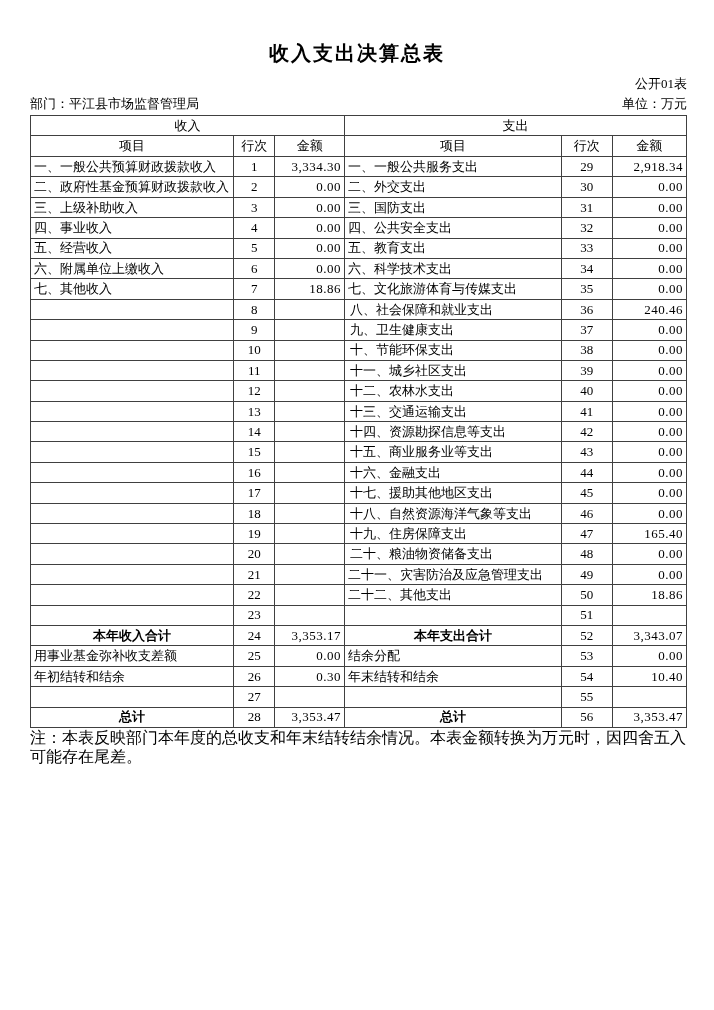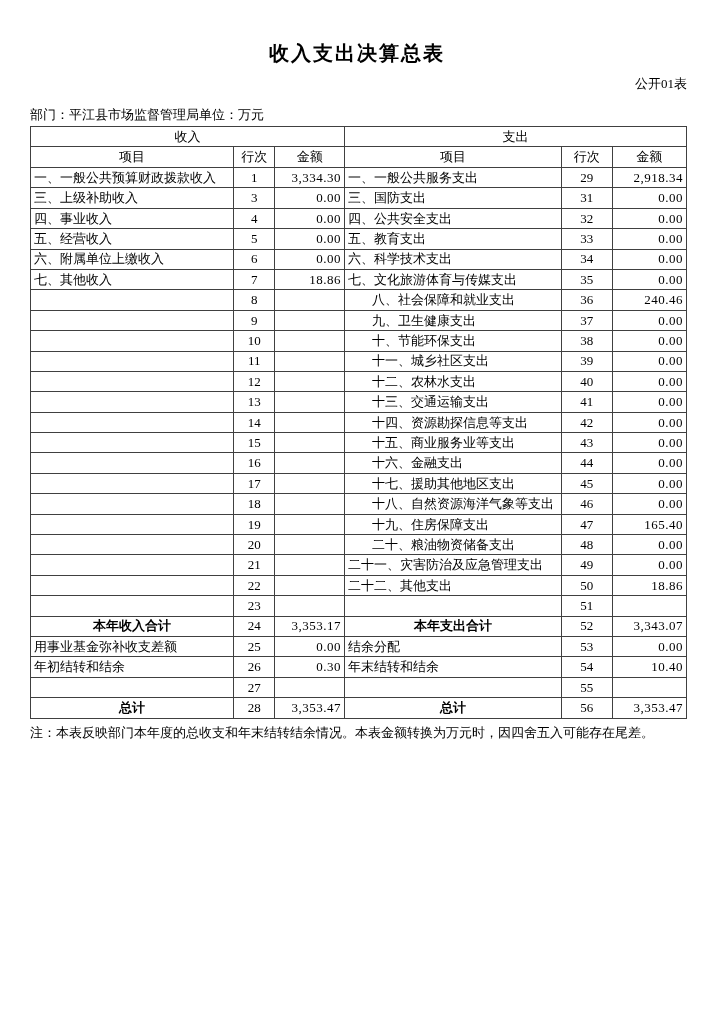--- a/index.html
+++ b/index.html
@@ -14,44 +14,44 @@
     font-size: 20px; font-weight: bold; letter-spacing: 2px;
     line-height: 1;
     font-family: "Liberation Sans", "DejaVu Sans", sans-serif;
   }
   .content { margin-left: 30px; width: 657px; }
   .code-line {
     margin-top: 14px; text-align: right;
     font-size: 13px; line-height: 1;
   }
   .meta-line {
-    margin-top: 18px; margin-bottom: 5px;
-    display: flex; justify-content: flex-start;
+    margin-top: 7px; margin-bottom: 5px;
+    display: flex; justify-content: space-between;
     font-size: 13px; line-height: 1;
   }
   table.fiscal {
     width: 657px; border-collapse: collapse; table-layout: fixed;
     border: 1.5px solid #404040;
   }
   table.fiscal th, table.fiscal td {
     border: 1px solid #404040;
     font-size: 13px; font-weight: normal;
     padding: 0 3px; height: 19.4px; line-height: 1.05;
     overflow: hidden; white-space: nowrap;
     vertical-align: middle;
   }
   tr.h1 th { height: 19px; text-align: center; }
   tr.h2 th { height: 20px; text-align: center; }
   tr.h3 td { height: 19px; text-align: center; }
   td.item { text-align: left; }
-  td.item.indent { padding-left: 27px; }
+  td.item.indent { padding-left: 5px; }
   td.item.total { text-align: center; font-weight: bold; }
   td.c { text-align: center; }
   td.r { text-align: right; letter-spacing: 0.5px; }
-  .note { margin-top: 6px; font-size: 13px; line-height: 1.2; }
+  .note { font-size: 16px; line-height: 1.2; }
 </style>
 </head>
 <body>
 
 <div class="page">
   <div class="title">收入支出决算总表</div>
   <div class="content">
     <div class="code-line">公开01表</div>
     <div class="meta-line">
       <span>部门：平江县市场监督管理局</span>
@@ -83,20 +83,28 @@
       <tbody>
           <tr>
             <td class="item">一、一般公共预算财政拨款收入</td>
             <td class="c">1</td>
             <td class="r">3,334.30</td>
             <td class="item">一、一般公共服务支出</td>
             <td class="c">29</td>
             <td class="r">2,918.34</td>
           </tr>
           <tr>
+            <td class="item">二、政府性基金预算财政拨款收入</td>
+            <td class="c">2</td>
+            <td class="r">0.00</td>
+            <td class="item">二、外交支出</td>
+            <td class="c">30</td>
+            <td class="r">0.00</td>
+          </tr>
+          <tr>
             <td class="item">三、上级补助收入</td>
             <td class="c">3</td>
             <td class="r">0.00</td>
             <td class="item">三、国防支出</td>
             <td class="c">31</td>
             <td class="r">0.00</td>
           </tr>
           <tr>
             <td class="item">四、事业收入</td>
             <td class="c">4</td>

